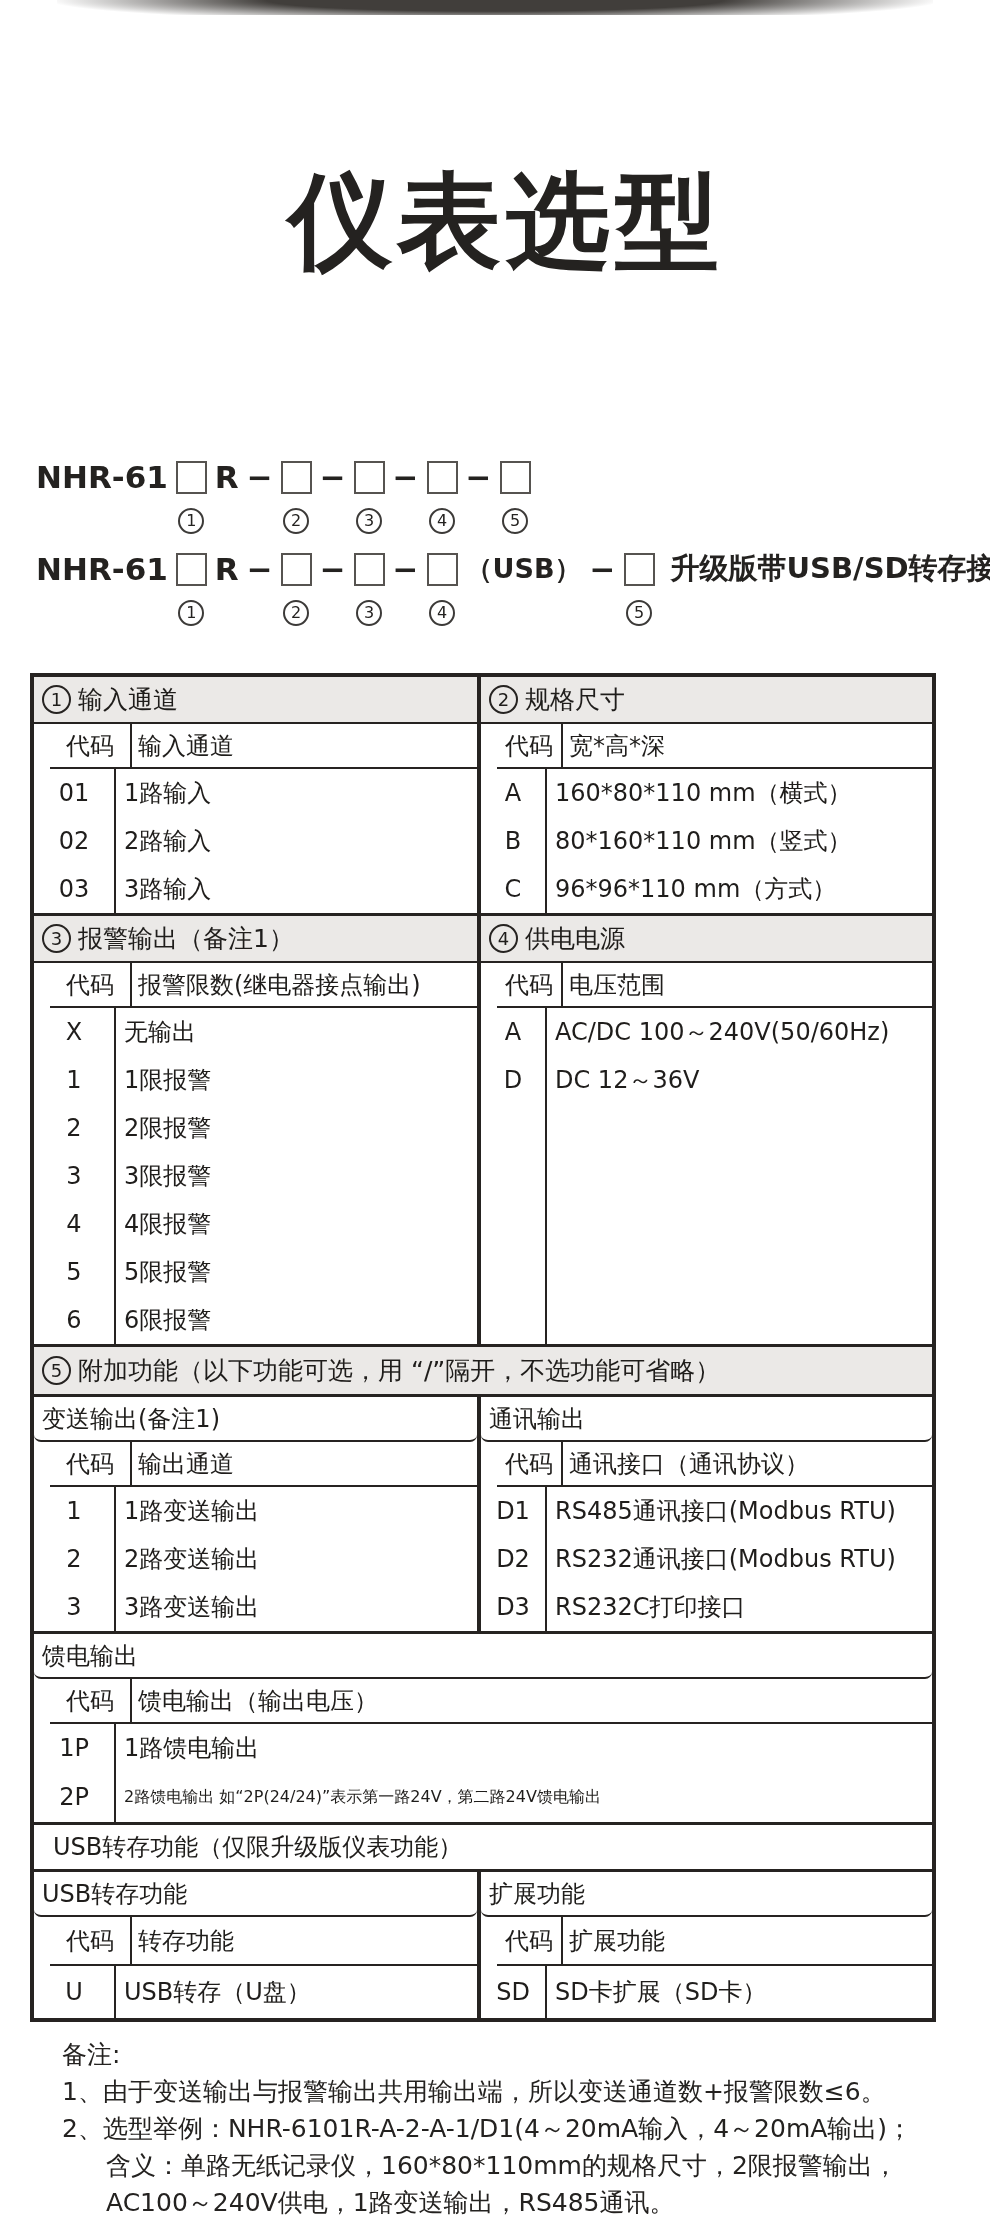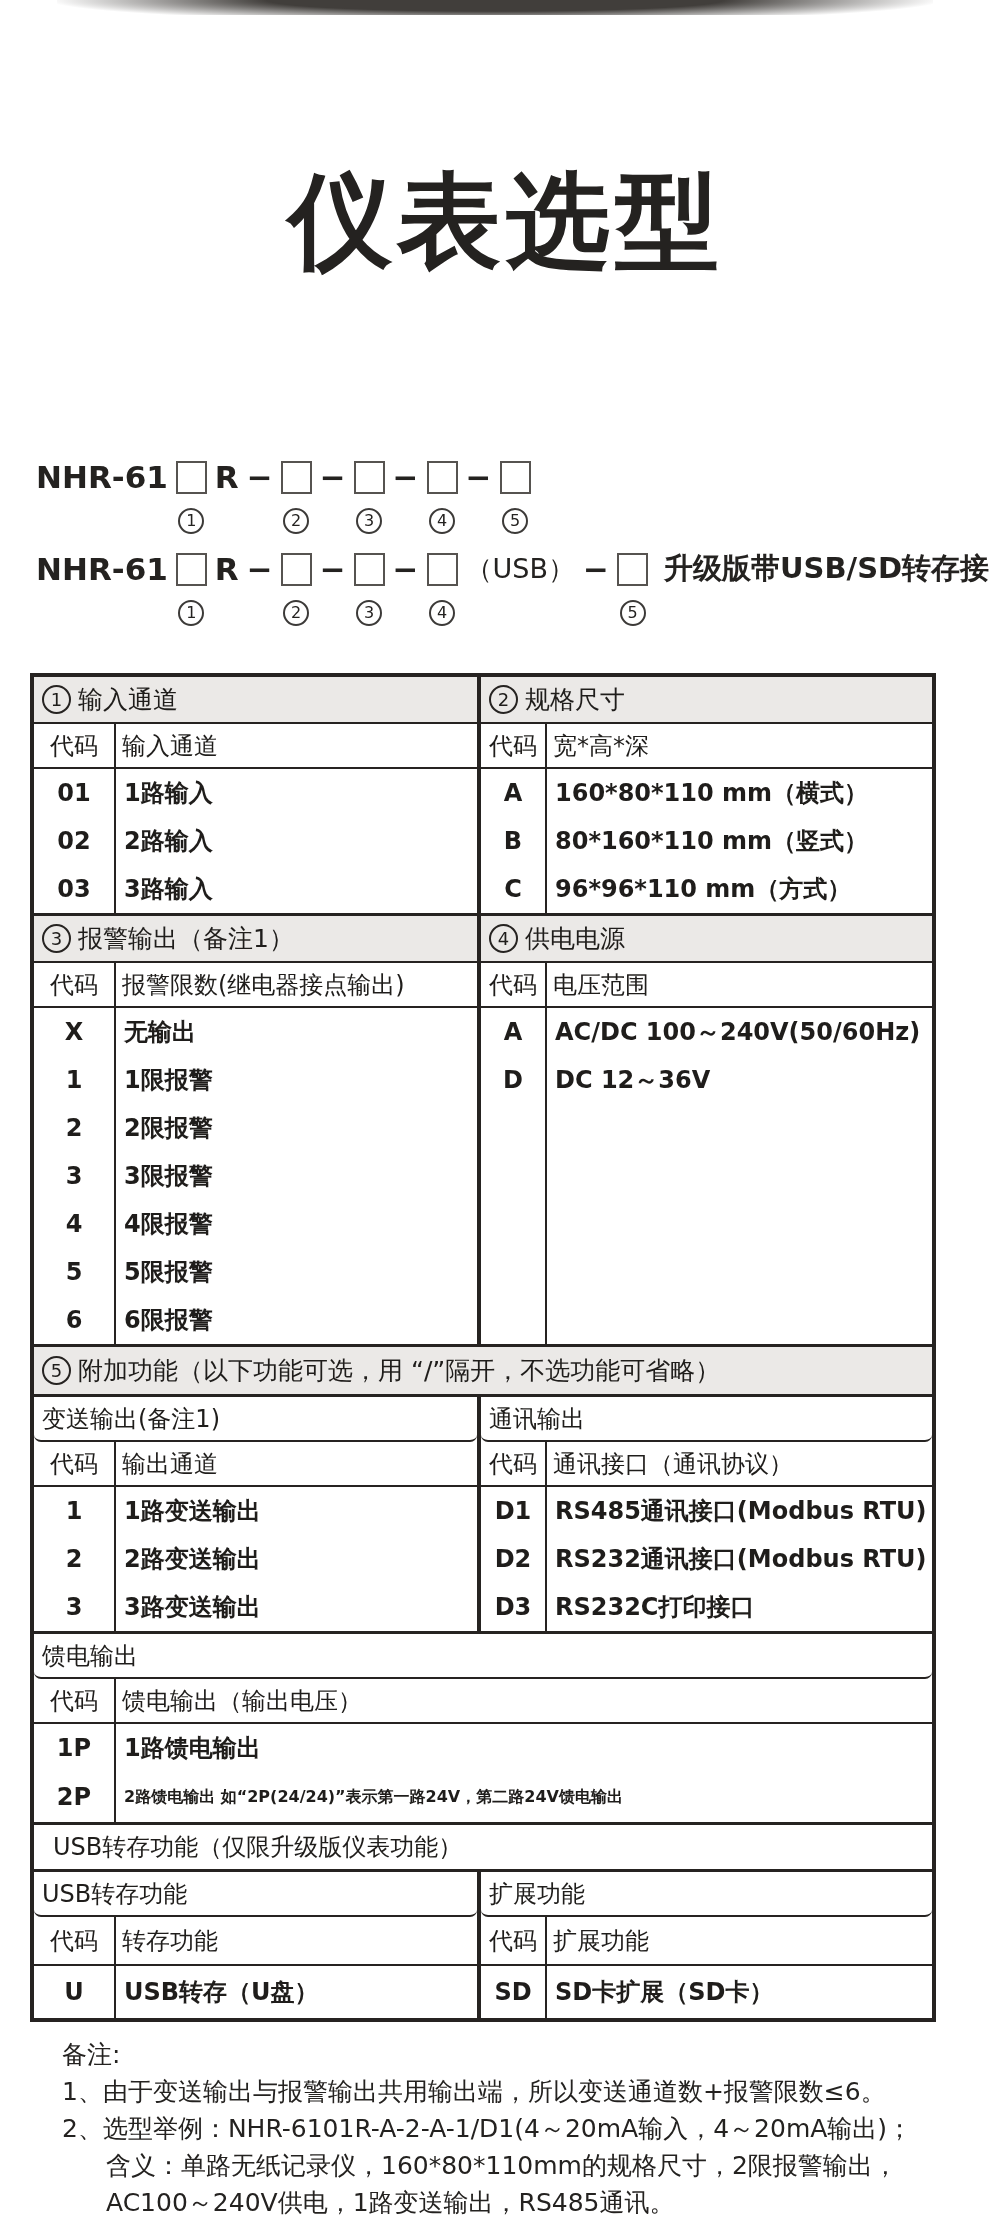--- a/index.html
+++ b/index.html
@@ -33,21 +33,21 @@
   .mline1 { top: 460px; }
   .mline2 { top: 552px; }
   .mseg { position: relative; width: 31px; height: 33px; flex-shrink: 0; }
   .mbox { display: block; width: 31px; height: 33px; border: 2px solid #565350; background: #fff; }
   .mcirc {
     position: absolute; top: 47px; left: 50%; transform: translateX(-50%);
     width: 26px; height: 26px; border: 2px solid #3c3a38; border-radius: 50%;
     display: flex; align-items: center; justify-content: center;
     font-size: 16px; font-weight: 400; background: #fff;
   }
-  .musb { font-size: 27px; font-weight: 400; }
+  .musb { font-size: 27px; font-weight: 700; }
   .mnote { font-size: 29px; font-weight: 600; margin-left: 8px; }
 
   
   .stable {
     position: absolute; top: 673px; left: 30px; width: 906px;
     border: 4px solid #262321; display: flex; flex-direction: column; background: #fff;
     font-size: 24px;
   }
   .band { display: flex; border-bottom: 3px solid #262321; }
   .band:last-child { border-bottom: none; }
@@ -58,25 +58,25 @@
     height: 47px; background: #ebe9e7; border-bottom: 2px solid #262321;
     display: flex; align-items: center; padding-left: 8px; gap: 7px; font-size: 25px;
   }
   .hdr.solo { border-bottom: none; flex: 1; }
   .hcirc {
     width: 29px; height: 29px; border: 2px solid #262321; border-radius: 50%;
     display: inline-flex; align-items: center; justify-content: center;
     font-size: 18px; flex-shrink: 0; background: transparent;
   }
   .trow { height: 45px; border-bottom: 2px solid #262321; display: flex; align-items: center; padding-left: 8px; border-radius: 7px; }
-  .sub { display: flex; border-bottom: 2px solid #262321; height: 45px; }
+  .sub { display: flex; border-bottom: 2px solid #262321; height: 45px; margin-left: 16px; }
   .sub.tall { height: 49px; }
   .sc { width: 82px; border-right: 2px solid #262321; display: flex; align-items: center; justify-content: center; flex-shrink: 0; }
   .sd { flex: 1; display: flex; align-items: center; padding-left: 6px; white-space: nowrap; }
-  .tbody { display: flex; flex: 1; font-weight: bold; }
+  .tbody { display: flex; flex: 1; }
   .codecol { width: 82px; border-right: 2px solid #262321; display: flex; flex-direction: column; flex-shrink: 0; }
   .desccol { flex: 1; display: flex; flex-direction: column; min-width: 0; }
   .halfR .sc, .halfR .codecol { width: 66px; }
   .ccell { height: 48px; display: flex; align-items: center; justify-content: center; }
   .dcell { height: 48px; display: flex; align-items: center; padding-left: 8px; white-space: nowrap; overflow: hidden; }
   .h50 { height: 50px; }
   .h52 { height: 52px; }
   .small { font-size: 16px; }
   .band6row { flex: 1; height: 44px; display: flex; align-items: center; padding-left: 19px; }
 

